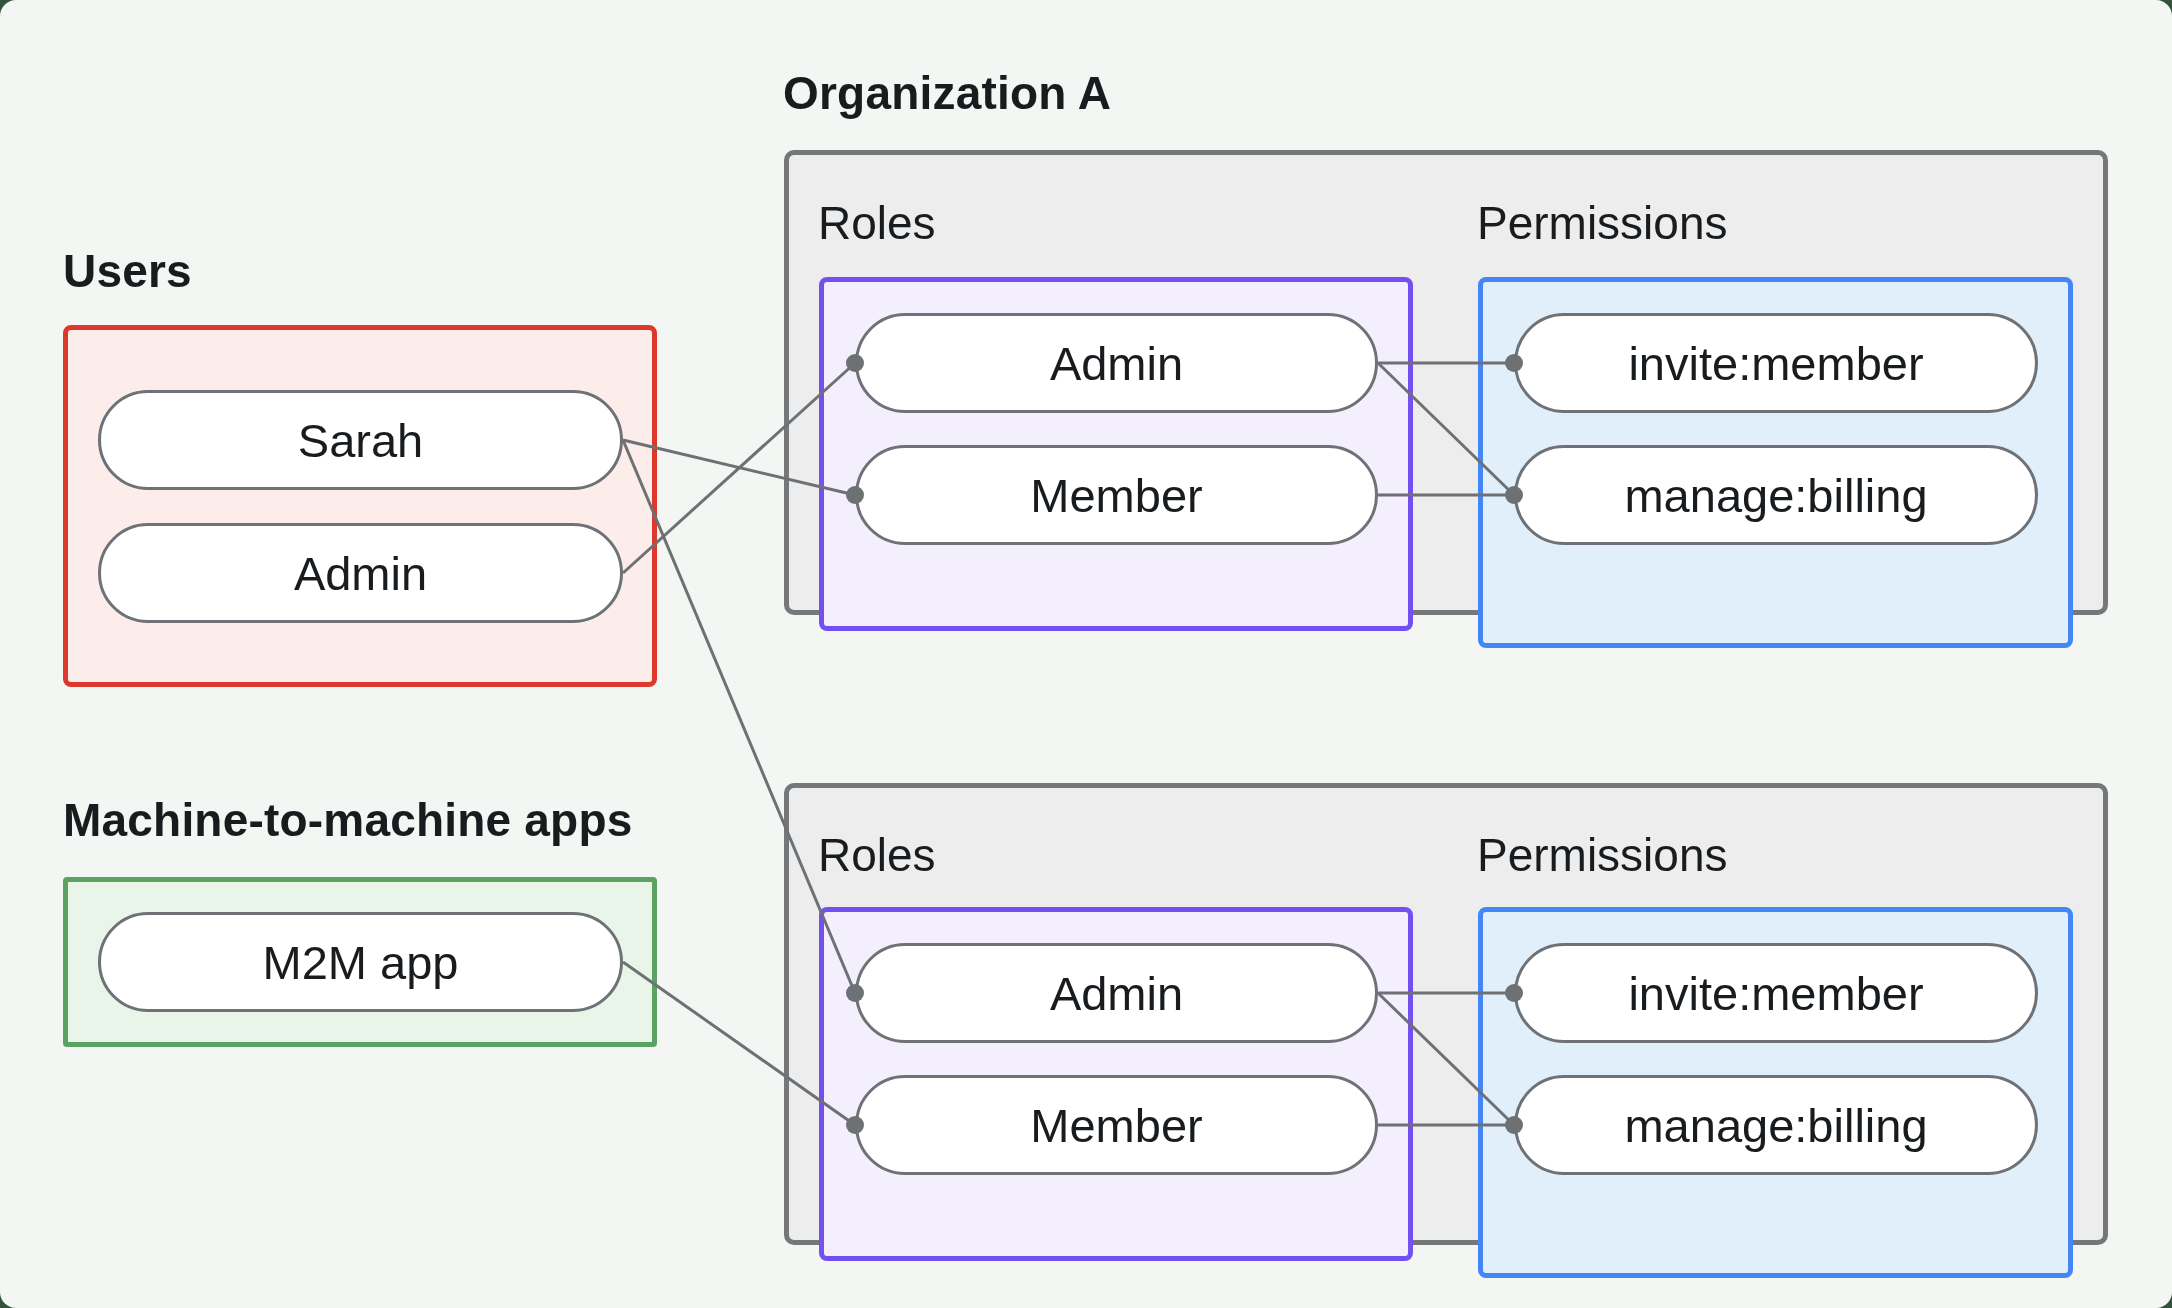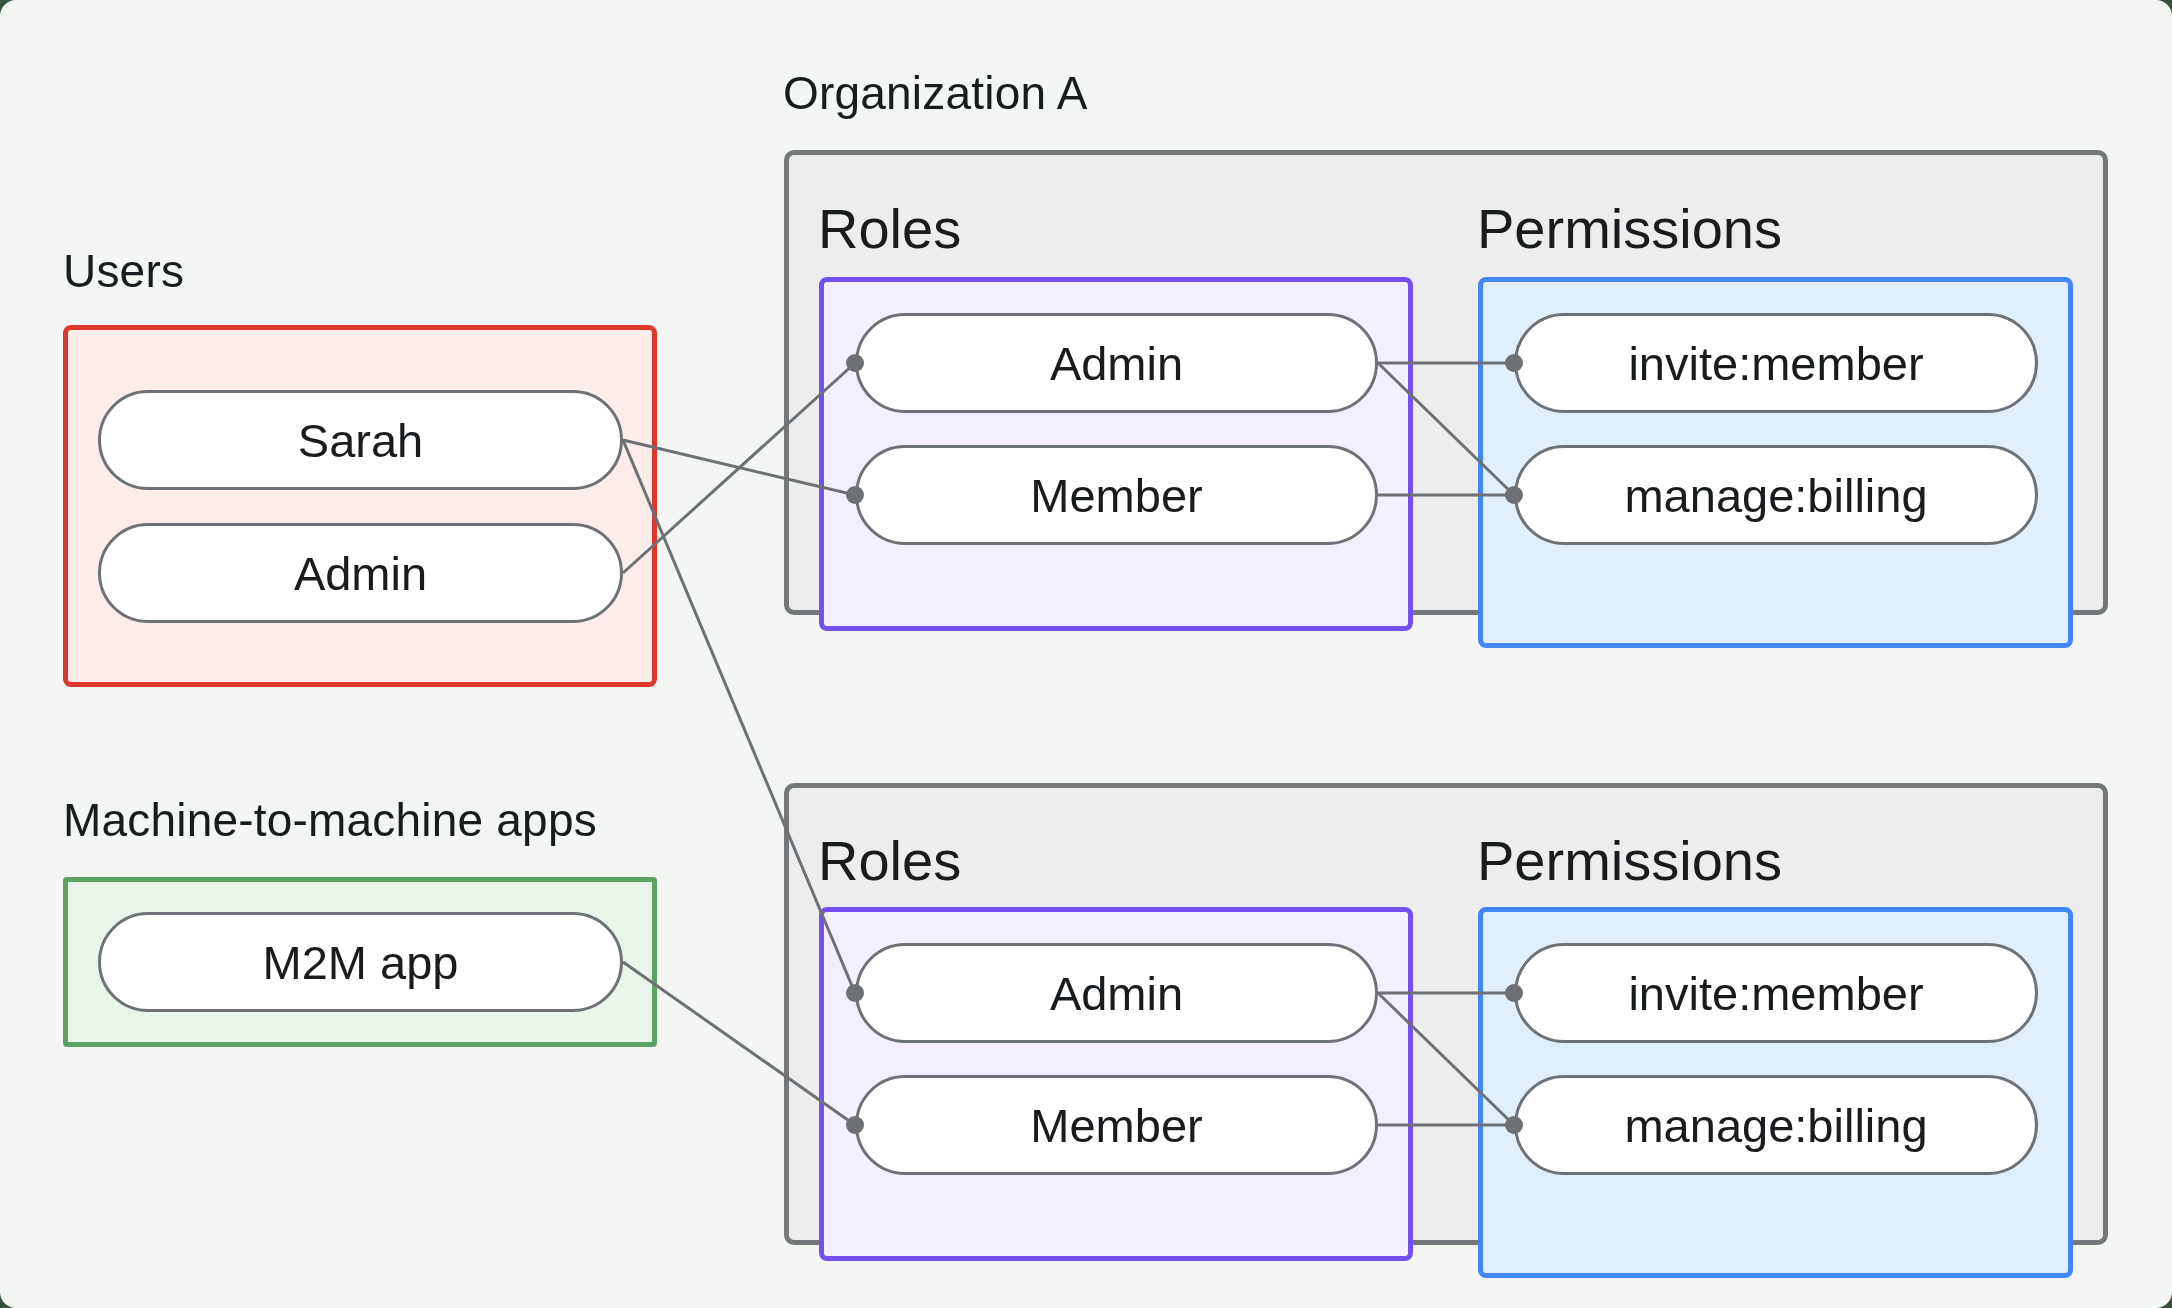--- a/index.html
+++ b/index.html
@@ -30,21 +30,21 @@
   .canvas{
     position:relative;
     width:2172px;height:1308px;
     background:var(--page-bg);
     border-radius:16px;
     overflow:hidden;
   }
   .label{
     position:absolute;
     font-size:46px;
-    font-weight:400;
+    font-weight:700;
     letter-spacing:0.2px;
     color:var(--text);
     white-space:nowrap;
     line-height:1.1;
   }
   .box{position:absolute;}
   .users-box{
     left:63px;top:325px;width:594px;height:362px;
     background:var(--red-fill);
     border:5px solid var(--red-border);
@@ -59,21 +59,21 @@
   .org-box{
     left:784px;width:1324px;
     background:var(--box-fill);
     border:5px solid var(--box-border);
     border-radius:10px;
   }
   .org-a-box{top:150px;height:465px;}
   .org-b-box{top:783px;height:462px;}
   .inner-label{
     position:absolute;
-    font-size:56px;font-weight:500;
+    font-size:46px;font-weight:500;
     color:var(--text);white-space:nowrap;line-height:1.1;
   }
   .roles-box{
     position:absolute;left:30px;width:594px;height:354px;
     background:var(--purple-fill);
     border:5px solid var(--purple-border);
     border-radius:8px;
   }
   .perms-box{
     position:absolute;left:689px;width:595px;height:371px;

